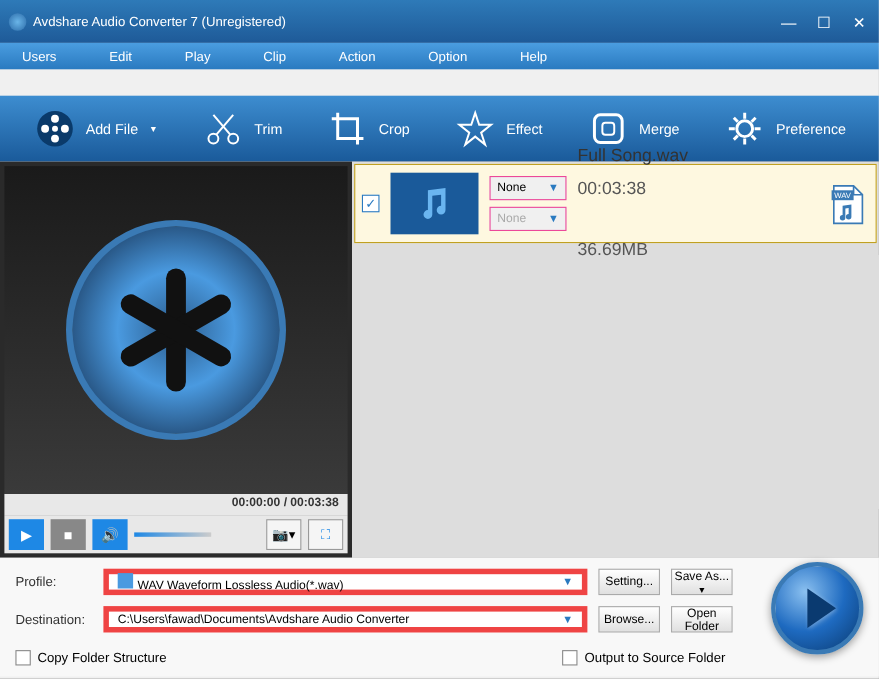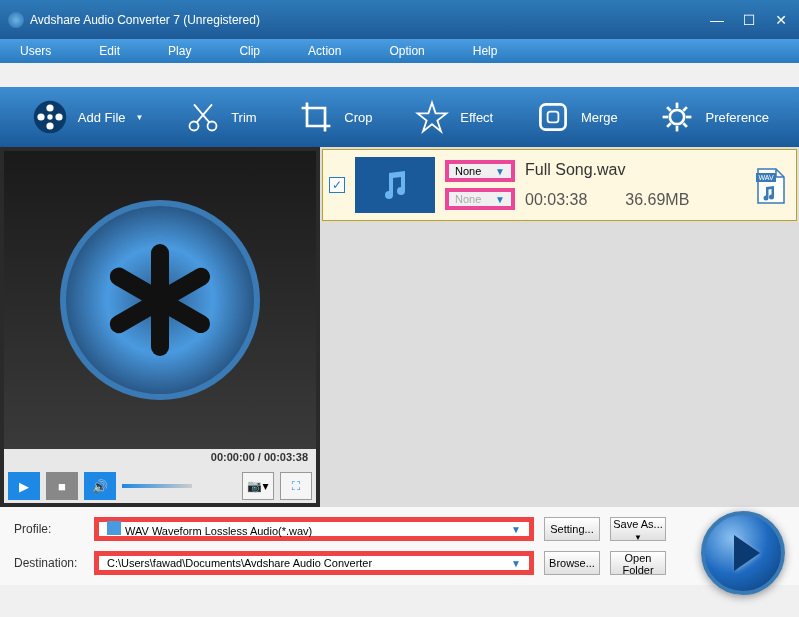--- a/index.html
+++ b/index.html
@@ -33,25 +33,25 @@
 .volume-slider { width: 70px; height: 4px; background: linear-gradient(to right, #1e88e5, #ccc); cursor: pointer; }
 .ctrl-spacer { flex: 1; }
 .ctrl-btn2 { width: 32px; height: 28px; border: 1px solid #999; display: flex; align-items: center; justify-content: center; cursor: pointer; font-size: 12px; background: #f5f5f5; }
 
 .file-panel { flex: 1; background: #ddd; padding: 2px; }
 .file-row { display: flex; align-items: center; background: #fef8e0; border: 1px solid #c0a020; padding: 6px; gap: 10px; height: 72px; }
 .checkbox { width: 16px; height: 16px; border: 1px solid #2a7ac0; background: #fff; display: flex; align-items: center; justify-content: center; color: #2a7ac0; font-size: 12px; cursor: pointer; }
 .thumb { width: 80px; height: 56px; background: #1a5a9a; display: flex; align-items: center; justify-content: center; }
 .thumb svg { width: 40px; height: 40px; }
 .dropdowns { display: flex; flex-direction: column; gap: 6px; }
-.dd { width: 70px; height: 22px; background: #f0f0f0; border: 4px solid #ec4899; display: flex; align-items: center; justify-content: space-between; padding: 0 6px; font-size: 11px; cursor: pointer; }
+.dd { width: 70px; height: 22px; background: #f0f0f0; border: 1px solid #ec4899; display: flex; align-items: center; justify-content: space-between; padding: 0 6px; font-size: 11px; cursor: pointer; }
 .dd.disabled { color: #aaa; }
 .file-info { flex: 1; display: flex; flex-direction: column; gap: 12px; font-size: 16px; }
 .file-info-line1 { color: #333; }
-.file-info-line2 { display: flex; gap: 38px; color: #555; }
+.file-info-line2 { display: flex; gap: 38px; color: #555; flex-direction: column; }
 .file-icon { width: 40px; height: 40px; }
 
 .bottom { padding: 10px 14px; background: #f8f8f8; display: flex; flex-direction: column; gap: 10px; position: relative; }
 .form-row { display: flex; align-items: center; gap: 10px; }
 .form-label { width: 70px; font-size: 12px; color: #333; }
 .form-select { flex: 1; max-width: 440px; height: 24px; border: 5px solid #ef4444; background: #fff; display: flex; align-items: center; padding: 0 8px; font-size: 11px; cursor: pointer; justify-content: space-between; }
 .form-select .sel-icon { width: 14px; height: 14px; background: #4a9ae0; margin-right: 4px; display: inline-block; }
 .form-btn { width: 56px; height: 24px; border: 1px solid #aaa; background: linear-gradient(to bottom, #fff, #e0e0e0); font-size: 11px; cursor: pointer; }
 .checkboxes-row { display: flex; gap: 360px; margin-top: 6px; }
 .chk-group { display: flex; align-items: center; gap: 6px; font-size: 12px; }
@@ -228,16 +228,26 @@
   </div>
   <div class="form-row">
     <div class="form-label">Destination:</div>
     <div class="form-select">
       <span>C:\Users\fawad\Documents\Avdshare Audio Converter</span>
       <span class="dd-arrow">▼</span>
     </div>
     <button class="form-btn">Browse...</button>
     <button class="form-btn">Open Folder</button>
   </div>
+  <div class="checkboxes-row">
+    <div class="chk-group">
+      <div class="chk"></div>
+      <span>Copy Folder Structure</span>
+    </div>
+    <div class="chk-group">
+      <div class="chk"></div>
+      <span>Output to Source Folder</span>
+    </div>
+  </div>
   <div class="big-play">
     <div class="big-play-inner"></div>
   </div>
 </div>
 
 </body></html>

